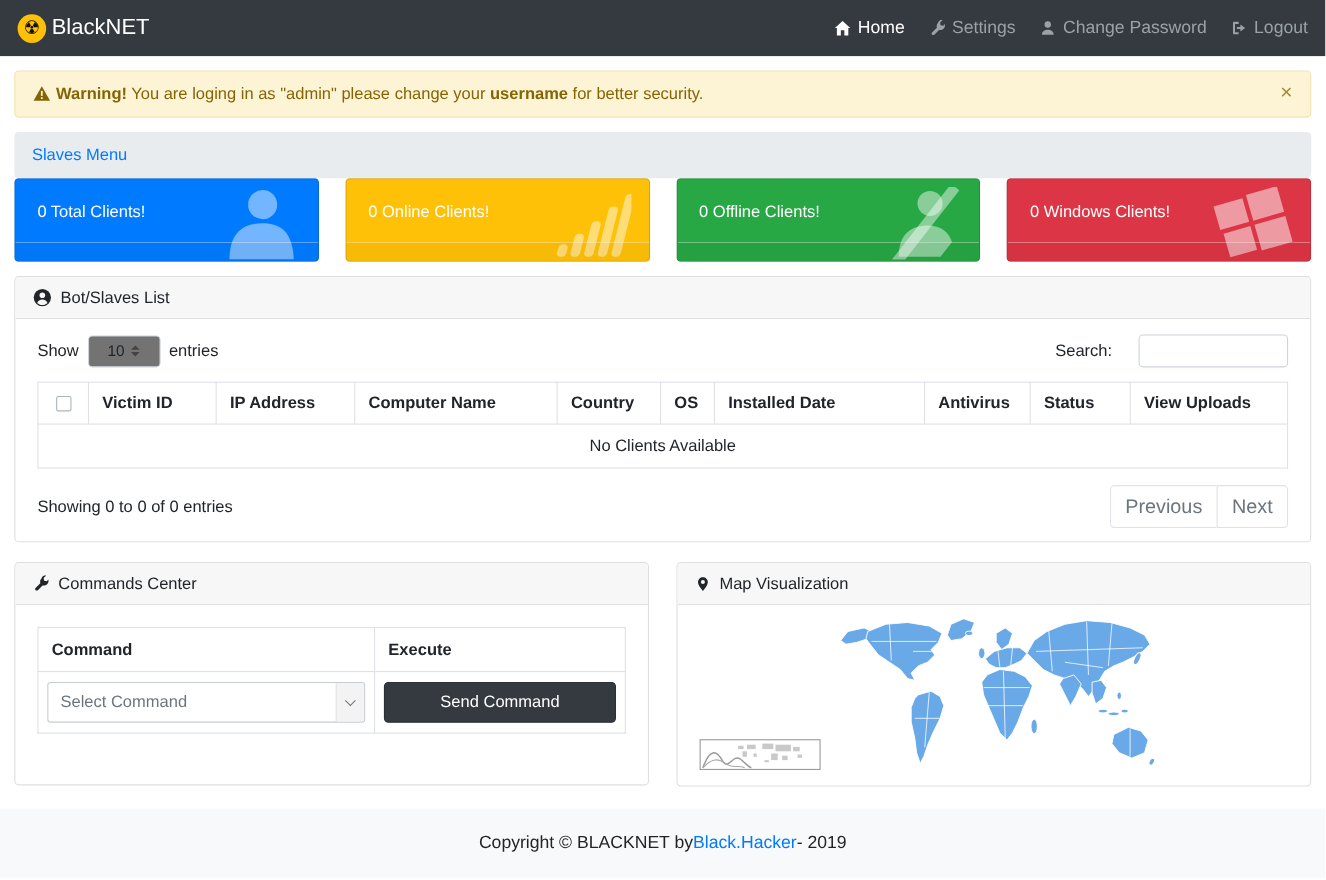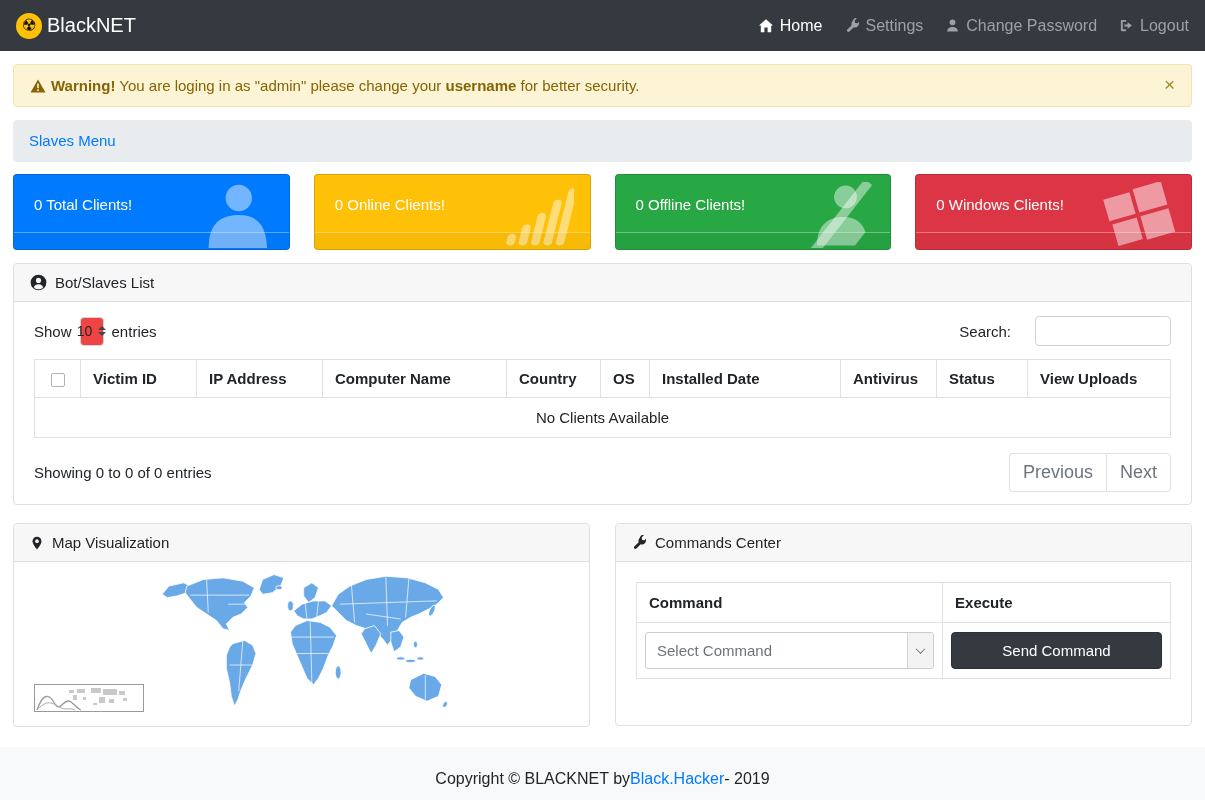--- a/index.html
+++ b/index.html
@@ -17,21 +17,21 @@
   .nav-link svg { display:block; }
 
   
   .content { padding:13px 13px 0 13px; }
 
   .alert { position:relative; background:#fcf4d4; border:1px solid #f2e4af; border-radius:4px;
     padding:12px 40px 12px 16px; font-size:15px; color:#856404; margin-bottom:13px; }
   .alert .bold { font-weight:bold; }
   .alert-close { position:absolute; right:16px; top:10px; font-size:19px; color:#a08a2e; cursor:pointer; line-height:1; }
 
-  .breadcrumb { background:#e9ecef; border-radius:4px; padding:12px 16px; margin-bottom:12px; }
+  .breadcrumb { background:#e9ecef; border-radius:4px; padding:12px 16px; }
   .breadcrumb a { color:#007bff; font-size:15px; text-decoration:none; cursor:pointer; }
 
   
   .cards { display:grid; grid-template-columns:repeat(4,1fr); gap:24px; margin-bottom:13px; }
   .stat-card { position:relative; height:76px; border-radius:4px; overflow:hidden;
     border:1px solid rgba(0,0,0,.15); color:#fff; }
   .stat-label { position:absolute; left:20px; top:21px; font-size:15px; }
   .stat-icon { position:absolute; right:16px; top:7px; height:66px; }
   .stat-footer { position:absolute; bottom:0; left:0; right:0; height:17px;
     border-top:1px solid rgba(255,255,255,.35); background:rgba(0,0,0,.03); }
@@ -40,21 +40,21 @@
   .panel { border:1px solid #dfdfdf; border-radius:4px; background:#fff; }
   .panel-header { background:#f7f7f7; border-bottom:1px solid #dfdfdf; border-radius:4px 4px 0 0;
     padding:10px 16px; font-size:15px; display:flex; align-items:center; gap:8px; }
   .panel-header svg { flex:0 0 auto; }
 
   .bot-panel { margin-bottom:18px; }
   .panel-body { padding:14px 20px 12px 20px; }
 
   .table-controls { display:flex; align-items:center; justify-content:space-between; margin-bottom:13px; font-size:15px; }
   .show-entries { display:flex; align-items:center; gap:8px; }
-  .length-select { width:24px; height:29px; border:1px solid #ced4da; border-radius:4px; background:#ef4444;
+  .length-select { width:66px; height:29px; border:1px solid #ced4da; border-radius:4px; background:#737373;
     display:flex; align-items:center; justify-content:center; gap:6px; font-size:14px; cursor:pointer; }
   .spinner { display:flex; flex-direction:column; gap:2px; }
   .spinner i { display:block; width:0; height:0; border-left:4px solid transparent; border-right:4px solid transparent; }
   .spinner .up { border-bottom:4px solid #444; }
   .spinner .down { border-top:4px solid #444; }
   .search-box { display:flex; align-items:center; gap:24px; }
   .search-box input { width:136px; height:30px; border:1px solid #ced4da; border-radius:4px; padding:0 8px; font-size:14px; outline:none; }
 
   table.data { width:100%; border-collapse:collapse; font-size:15px; }
   table.data th, table.data td { border:1px solid #dee2e6; }
@@ -250,107 +250,20 @@
           <span>Showing 0 to 0 of 0 entries</span>
           <div class="pagination">
             <a class="page-btn prev">Previous</a>
             <a class="page-btn next">Next</a>
           </div>
         </div>
       </div>
     </div>
 
     <div class="bottom-grid">
-
-      <div class="panel">
-        <div class="panel-header">
-          <svg width="14" height="16" viewBox="0 0 16 16">
-              <path fill="#212529" d="M8 .8C5.1.8 2.9 3 2.9 5.9c0 3.8 5.1 9.3 5.1 9.3s5.1-5.5 5.1-9.3C13.1 3 10.9.8 8 .8z"></path>
-              <circle cx="8" cy="5.9" r="2.1" fill="#f7f7f7"></circle>
-            </svg>
-          <span>Map Visualization</span>
-        </div>
-        <div class="map-body">
-          <svg class="world-map" width="300" height="148" viewBox="0 0 360 180">
-            <g fill="#6aa9e8" stroke="#fff" stroke-width="1" stroke-linejoin="round">
-
-              <path d="M128 26 132 14 146 8 158 12 154 22 144 30 132 32Z"></path>
-
-              <path d="M10 32 18 22 36 18 44 22 40 30 28 34 16 36Z"></path>
-
-              <path d="M40 22 60 14 84 12 108 16 122 24 118 34 110 42 114 48 106 56 96 60 88 68 92 76 84 74 76 64 64 56 52 48 44 38 38 30Z"></path>
-
-              <path d="M96 92 110 88 120 94 124 104 120 118 112 134 106 148 102 160 98 168 94 156 92 140 88 122 88 106 92 96Z"></path>
-
-              <ellipse cx="152" cy="24" rx="4" ry="2.5"></ellipse>
-              <ellipse cx="166" cy="46" rx="3.5" ry="6"></ellipse>
-
-              <path d="M182 24 192 18 200 24 196 36 188 42 182 34Z"></path>
-
-              <path d="M170 52 180 44 194 40 208 40 216 46 210 54 202 58 192 62 182 62 174 58Z"></path>
-
-              <path d="M172 70 186 64 202 66 214 72 222 82 218 94 212 106 206 122 200 134 194 142 186 134 180 120 174 106 168 92 166 78Z"></path>
-              <ellipse cx="224" cy="127" rx="3.5" ry="8"></ellipse>
-
-              <path d="M216 46 224 32 238 22 258 14 282 10 308 12 330 18 346 26 352 36 344 44 334 50 322 56 312 60 302 66 296 76 290 86 284 94 278 86 270 78 258 74 246 70 234 64 226 56 220 50Z"></path>
-
-              <path d="M256 74 268 70 276 80 270 94 264 104 258 92 252 80Z"></path>
-
-              <path d="M288 78 298 76 304 84 300 96 292 102 288 90Z"></path>
-
-              <ellipse cx="300" cy="110" rx="5" ry="2"></ellipse>
-              <ellipse cx="312" cy="113" rx="6" ry="2"></ellipse>
-              <ellipse cx="324" cy="110" rx="4" ry="2"></ellipse>
-              <ellipse cx="318" cy="93" rx="2.5" ry="4"></ellipse>
-              <ellipse cx="338" cy="52" rx="3" ry="7" transform="rotate(25 338 52)"></ellipse>
-
-              <path d="M312 136 328 128 342 132 350 142 346 156 332 162 318 156 310 146Z"></path>
-              <ellipse cx="354" cy="166" rx="2.5" ry="4" transform="rotate(30 354 166)"></ellipse>
-            </g>
-
-            <g stroke="#fff" stroke-width="0.9" fill="none" opacity="0.95">
-              <path d="M44 33 116 33"></path>
-                <path d="M64 14 66 54"></path>
-                <path d="M90 44 112 44"></path>
-              <path d="M92 118 120 118"></path>
-                <path d="M108 89 103 150"></path>
-              <path d="M184 44 186 61"></path>
-                <path d="M200 40 198 60"></path>
-              <path d="M168 84 219 84"></path>
-                <path d="M190 66 192 140"></path>
-                <path d="M172 104 212 104"></path>
-              <path d="M240 20 244 66"></path>
-                <path d="M282 11 284 70"></path>
-                <path d="M310 13 306 60"></path>
-              <path d="M226 44 344 40"></path>
-                <path d="M258 56 300 62"></path>
-              <path d="M330 130 330 160"></path>
-            </g>
-          </svg>
-          <div class="minimap">
-            <svg width="108" height="26" viewBox="0 0 108 26">
-              <g fill="#c9c9c9">
-                <rect x="34" y="5" width="5" height="3"></rect>
-                  <rect x="42" y="4" width="8" height="4"></rect>
-                  <rect x="38" y="10" width="4" height="5"></rect>
-                <rect x="56" y="3" width="10" height="5"></rect>
-                  <rect x="68" y="4" width="14" height="6"></rect>
-                  <rect x="64" y="12" width="6" height="6"></rect>
-                <rect x="84" y="6" width="6" height="4"></rect>
-                  <rect x="74" y="14" width="5" height="4"></rect>
-                  <rect x="88" y="13" width="4" height="3"></rect>
-                <rect x="48" y="12" width="3" height="3"></rect>
-                  <rect x="58" y="18" width="4" height="2"></rect>
-              </g>
-              <path d="M2 25 C8 8 14 8 20 19 C25 28 29 12 36 17 C40 20 43 24 46 25" stroke="#999" stroke-width="1.3" fill="none"></path>
-              <path d="M2 25 C10 16 16 16 24 22 C30 26 34 22 40 25" stroke="#aaa" stroke-width="1" fill="none"></path>
-            </svg>
-          </div>
-        </div>
-      </div>
 
       <div class="panel">
         <div class="panel-header">
           <svg width="15" height="15" viewBox="0 0 16 16">
               <path fill="#212529" d="M14.8 4.1c.5 1.6.1 3.4-1.1 4.6-1.2 1.2-2.9 1.6-4.4 1.1l-4.6 4.6c-.6.6-1.6.6-2.2 0-.6-.6-.6-1.6 0-2.2l4.6-4.6c-.5-1.5-.1-3.2 1.1-4.4C9.4 0 11.2-.4 12.8.1L10.3 2.6l.5 2.6 2.6.5z"></path>
             </svg>
           <span>Commands Center</span>
         </div>
         <div class="commands-body">
           <table class="cmd">
@@ -371,20 +284,107 @@
                   </div>
                 </td>
                 <td>
                   <button class="send-btn">Send Command</button>
                 </td>
               </tr>
             </tbody>
           </table>
         </div>
       </div>
+
+      <div class="panel">
+        <div class="panel-header">
+          <svg width="14" height="16" viewBox="0 0 16 16">
+              <path fill="#212529" d="M8 .8C5.1.8 2.9 3 2.9 5.9c0 3.8 5.1 9.3 5.1 9.3s5.1-5.5 5.1-9.3C13.1 3 10.9.8 8 .8z"></path>
+              <circle cx="8" cy="5.9" r="2.1" fill="#f7f7f7"></circle>
+            </svg>
+          <span>Map Visualization</span>
+        </div>
+        <div class="map-body">
+          <svg class="world-map" width="300" height="148" viewBox="0 0 360 180">
+            <g fill="#6aa9e8" stroke="#fff" stroke-width="1" stroke-linejoin="round">
+
+              <path d="M128 26 132 14 146 8 158 12 154 22 144 30 132 32Z"></path>
+
+              <path d="M10 32 18 22 36 18 44 22 40 30 28 34 16 36Z"></path>
+
+              <path d="M40 22 60 14 84 12 108 16 122 24 118 34 110 42 114 48 106 56 96 60 88 68 92 76 84 74 76 64 64 56 52 48 44 38 38 30Z"></path>
+
+              <path d="M96 92 110 88 120 94 124 104 120 118 112 134 106 148 102 160 98 168 94 156 92 140 88 122 88 106 92 96Z"></path>
+
+              <ellipse cx="152" cy="24" rx="4" ry="2.5"></ellipse>
+              <ellipse cx="166" cy="46" rx="3.5" ry="6"></ellipse>
+
+              <path d="M182 24 192 18 200 24 196 36 188 42 182 34Z"></path>
+
+              <path d="M170 52 180 44 194 40 208 40 216 46 210 54 202 58 192 62 182 62 174 58Z"></path>
+
+              <path d="M172 70 186 64 202 66 214 72 222 82 218 94 212 106 206 122 200 134 194 142 186 134 180 120 174 106 168 92 166 78Z"></path>
+              <ellipse cx="224" cy="127" rx="3.5" ry="8"></ellipse>
+
+              <path d="M216 46 224 32 238 22 258 14 282 10 308 12 330 18 346 26 352 36 344 44 334 50 322 56 312 60 302 66 296 76 290 86 284 94 278 86 270 78 258 74 246 70 234 64 226 56 220 50Z"></path>
+
+              <path d="M256 74 268 70 276 80 270 94 264 104 258 92 252 80Z"></path>
+
+              <path d="M288 78 298 76 304 84 300 96 292 102 288 90Z"></path>
+
+              <ellipse cx="300" cy="110" rx="5" ry="2"></ellipse>
+              <ellipse cx="312" cy="113" rx="6" ry="2"></ellipse>
+              <ellipse cx="324" cy="110" rx="4" ry="2"></ellipse>
+              <ellipse cx="318" cy="93" rx="2.5" ry="4"></ellipse>
+              <ellipse cx="338" cy="52" rx="3" ry="7" transform="rotate(25 338 52)"></ellipse>
+
+              <path d="M312 136 328 128 342 132 350 142 346 156 332 162 318 156 310 146Z"></path>
+              <ellipse cx="354" cy="166" rx="2.5" ry="4" transform="rotate(30 354 166)"></ellipse>
+            </g>
+
+            <g stroke="#fff" stroke-width="0.9" fill="none" opacity="0.95">
+              <path d="M44 33 116 33"></path>
+                <path d="M64 14 66 54"></path>
+                <path d="M90 44 112 44"></path>
+              <path d="M92 118 120 118"></path>
+                <path d="M108 89 103 150"></path>
+              <path d="M184 44 186 61"></path>
+                <path d="M200 40 198 60"></path>
+              <path d="M168 84 219 84"></path>
+                <path d="M190 66 192 140"></path>
+                <path d="M172 104 212 104"></path>
+              <path d="M240 20 244 66"></path>
+                <path d="M282 11 284 70"></path>
+                <path d="M310 13 306 60"></path>
+              <path d="M226 44 344 40"></path>
+                <path d="M258 56 300 62"></path>
+              <path d="M330 130 330 160"></path>
+            </g>
+          </svg>
+          <div class="minimap">
+            <svg width="108" height="26" viewBox="0 0 108 26">
+              <g fill="#c9c9c9">
+                <rect x="34" y="5" width="5" height="3"></rect>
+                  <rect x="42" y="4" width="8" height="4"></rect>
+                  <rect x="38" y="10" width="4" height="5"></rect>
+                <rect x="56" y="3" width="10" height="5"></rect>
+                  <rect x="68" y="4" width="14" height="6"></rect>
+                  <rect x="64" y="12" width="6" height="6"></rect>
+                <rect x="84" y="6" width="6" height="4"></rect>
+                  <rect x="74" y="14" width="5" height="4"></rect>
+                  <rect x="88" y="13" width="4" height="3"></rect>
+                <rect x="48" y="12" width="3" height="3"></rect>
+                  <rect x="58" y="18" width="4" height="2"></rect>
+              </g>
+              <path d="M2 25 C8 8 14 8 20 19 C25 28 29 12 36 17 C40 20 43 24 46 25" stroke="#999" stroke-width="1.3" fill="none"></path>
+              <path d="M2 25 C10 16 16 16 24 22 C30 26 34 22 40 25" stroke="#aaa" stroke-width="1" fill="none"></path>
+            </svg>
+          </div>
+        </div>
+      </div>
     </div>
   </div>
 
   <footer>
       <span>Copyright © BLACKNET by </span>
       <a>Black.Hacker</a>
       <span> - 2019</span>
     </footer>
 </div>
 

